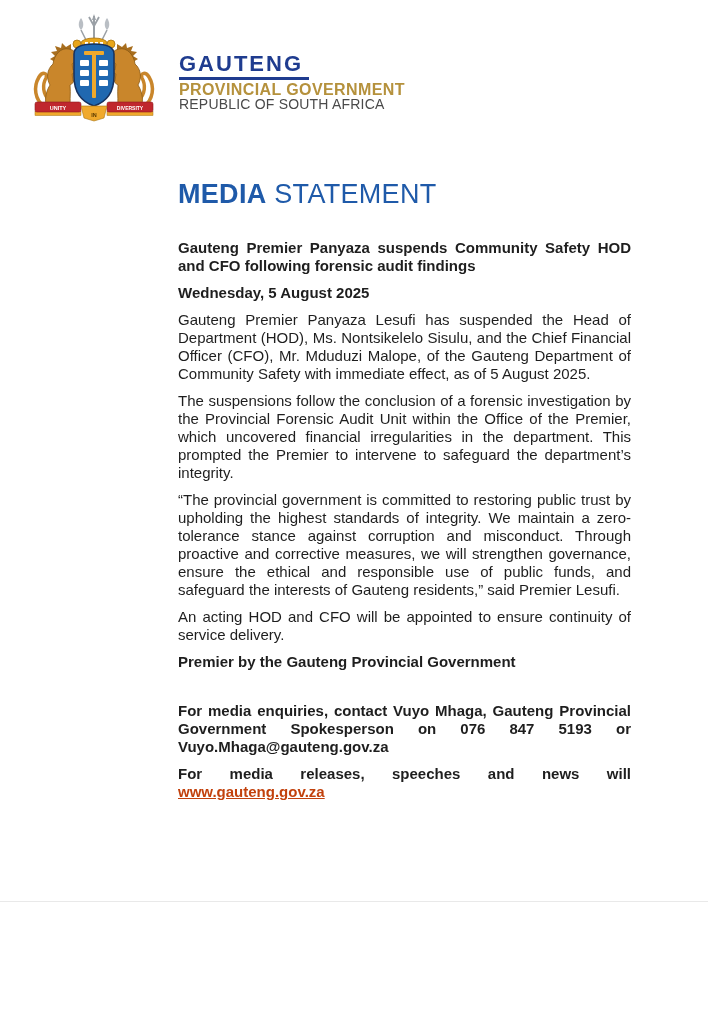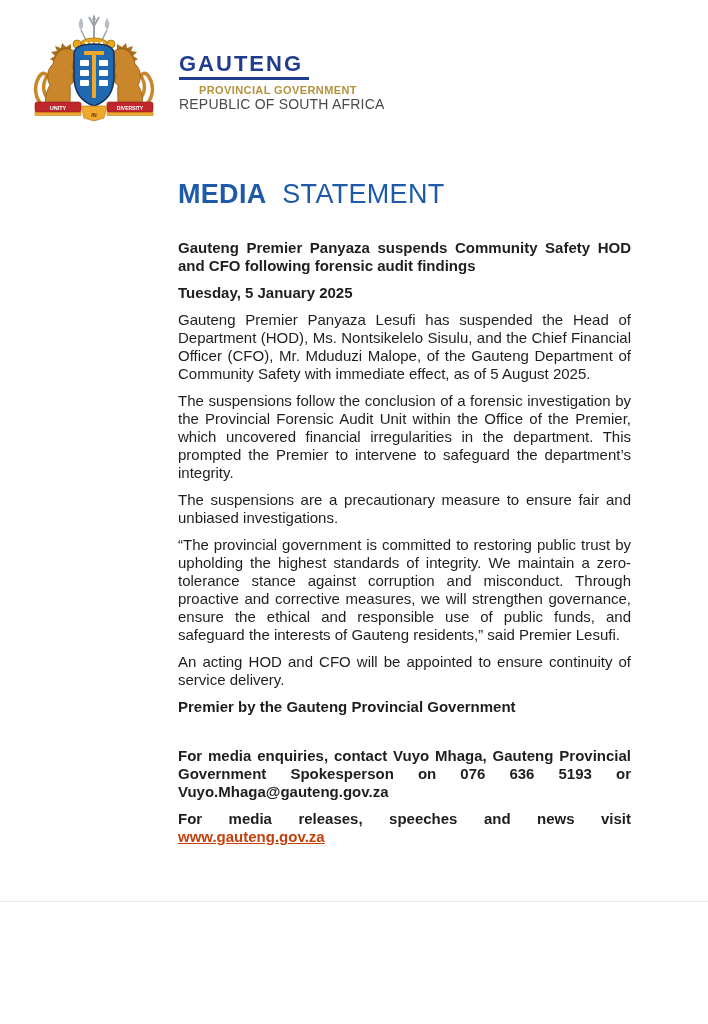--- a/index.html
+++ b/index.html
@@ -11,35 +11,35 @@
 
   
   .arms { position:absolute; top:13px; left:28px; width:132px; height:110px; }
   .logo-text { position:absolute; left:179px; top:53px; }
   .logo-org {
     font-size:22px; font-weight:700; letter-spacing:2px;
     color:#1F3C8F; line-height:22px;
   }
   .logo-rule { width:130px; height:2.5px; background:#1F3C8F; margin:2px 0 4px 0; }
   .logo-dept {
-    font-size:11px; font-weight:700; letter-spacing:0.4px;
-    color:#B5913C; line-height:12px;margin-left:20px;
+    font-size:16px; font-weight:700; letter-spacing:0.4px;
+    color:#B5913C; line-height:12px;
   }
   .logo-country {
     font-size:14px; font-weight:400; letter-spacing:0.2px;
     color:#4A4A4A; line-height:12px; margin-top:2px;
   }
 
   
   .media-statement {
     position:absolute; left:178px; top:180px;
     font-size:27px; line-height:28px; color:#1F5AA9; letter-spacing:0.3px;
   }
   .media-statement .w-bold { font-weight:700; }
-  .media-statement .w-reg  { font-weight:400;margin-left:8px; }
+  .media-statement .w-reg  { font-weight:400; }
 
   
   .content { position:absolute; left:178px; top:239px; width:469px; }
   .content p {
     margin:0 16px 9px 0; font-size:15px; line-height:18px;
     color:#1E1E1E; text-align:justify;
   }
   .b { font-weight:700; }
   .enquiries { margin-top:31px !important; }
   .site-link { color:#c2410c; font-weight:700; text-decoration:underline; cursor:pointer; }
@@ -125,29 +125,28 @@
     <div class="logo-country">REPUBLIC OF SOUTH AFRICA</div>
   </div>
 
   <div class="media-statement">
     <span class="w-bold">MEDIA</span>
     <span class="w-reg">STATEMENT</span>
   </div>
 
   <div class="content">
     <p class="b">Gauteng Premier Panyaza suspends Community Safety HOD and CFO following forensic audit findings</p>
-    <p class="b">Tuesday, 5 January 2025</p>
+    <p class="b">Wednesday, 5 August 2025</p>
 
     <p>Gauteng Premier Panyaza Lesufi has suspended the Head of Department (HOD), Ms. Nontsikelelo Sisulu, and the Chief Financial Officer (CFO), Mr. Mduduzi Malope, of the Gauteng Department of Community Safety with immediate effect, as of 5 August 2025.</p>
     <p>The suspensions follow the conclusion of a forensic investigation by the Provincial Forensic Audit Unit within the Office of the Premier, which uncovered financial irregularities in the department. This prompted the Premier to intervene to safeguard the department’s integrity.</p>
-    <p>The suspensions are a precautionary measure to ensure fair and unbiased investigations.</p>
     <p>“The provincial government is committed to restoring public trust by upholding the highest standards of integrity. We maintain a zero-tolerance stance against corruption and misconduct. Through proactive and corrective measures, we will strengthen governance, ensure the ethical and responsible use of public funds, and safeguard the interests of Gauteng residents,” said Premier Lesufi.</p>
     <p>An acting HOD and CFO will be appointed to ensure continuity of service delivery.</p>
 
     <p class="b">Premier by the Gauteng Provincial Government</p>
 
-    <p class="b enquiries">For media enquiries, contact Vuyo Mhaga, Gauteng Provincial Government Spokesperson on 076 636 5193 or Vuyo.Mhaga@gauteng.gov.za</p>
+    <p class="b enquiries">For media enquiries, contact Vuyo Mhaga, Gauteng Provincial Government Spokesperson on 076 847 5193 or Vuyo.Mhaga@gauteng.gov.za</p>
 
-    <p class="b"><span>For media releases, speeches and news visit </span><a class="site-link">www.gauteng.gov.za</a></p>
+    <p class="b"><span>For media releases, speeches and news will </span><a class="site-link">www.gauteng.gov.za</a></p>
   </div>
 
   <div class="bottom-rule"></div>
 </div>
 
 </body></html>

